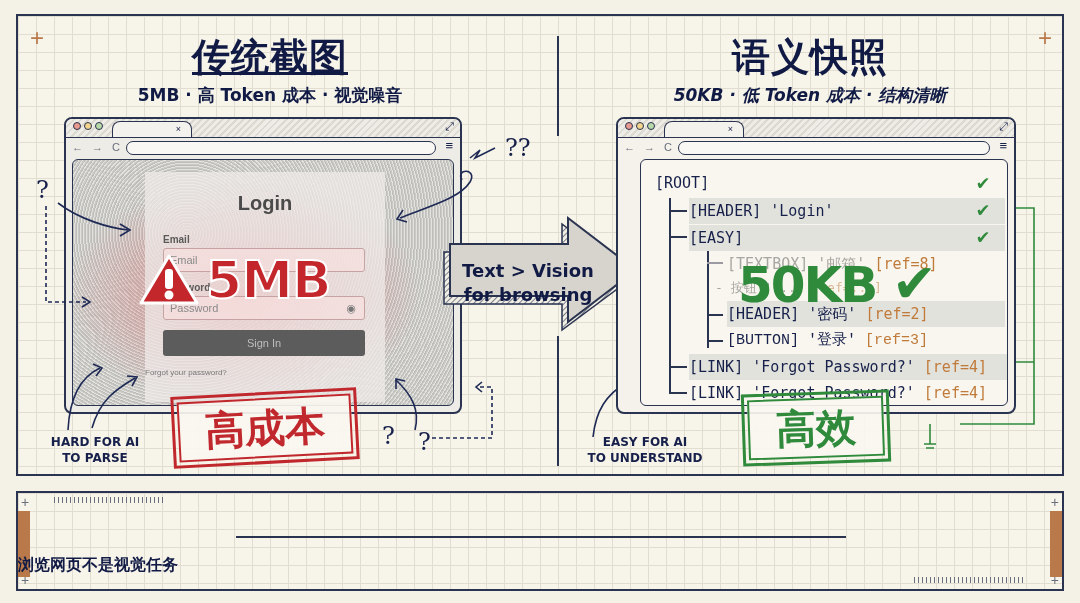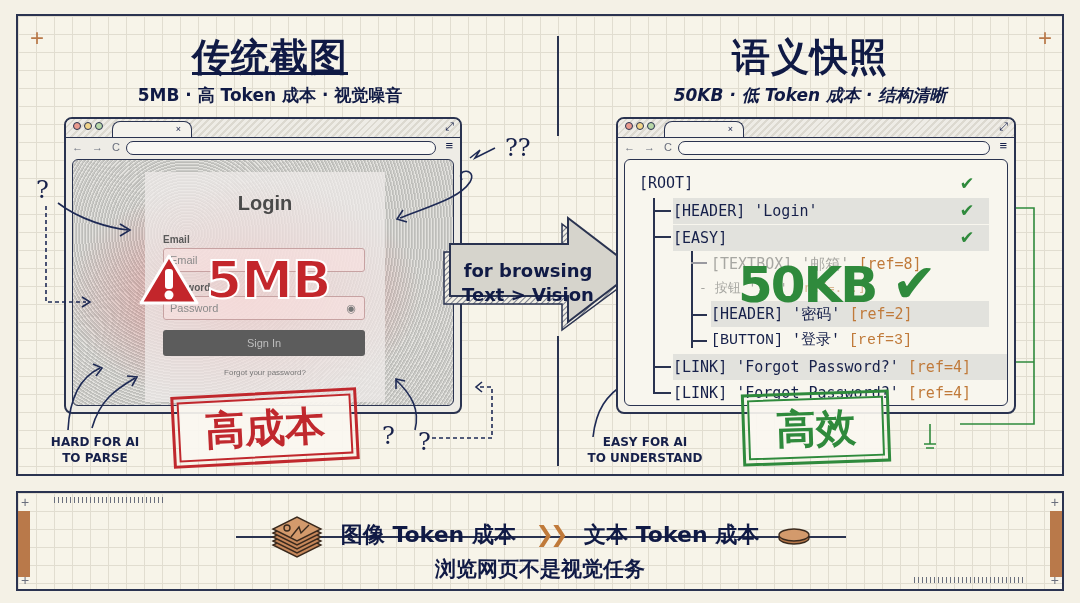--- a/index.html
+++ b/index.html
@@ -48,21 +48,21 @@
     background:
       radial-gradient(ellipse at 45% 55%, rgba(225,80,80,0.55) 0%, rgba(225,100,100,0.25) 35%, rgba(0,0,0,0) 60%),
       repeating-radial-gradient(circle at 30% 30%, #c9c9c6 0 1px, #e3e2de 1px 2px, #bdbdb9 2px 3px);
   }
   .login-card { position:absolute; left:72px; top:12px; width:240px; height:230px; background:rgba(240,236,234,0.72); filter:blur(0.4px); }
   .login-title { position:absolute; left:0; right:0; top:20px; text-align:center; font-size:20px; font-weight:700; color:#4a4a4a; }
   .lbl { position:absolute; left:18px; font-size:10px; font-weight:700; color:#5a5a5a; }
   .fld { position:absolute; left:18px; width:202px; height:24px; border:1px solid #c7a2a2; border-radius:3px; background:rgba(250,225,225,0.6); font-size:11px; color:#8a8a8a; padding-left:6px; box-sizing:border-box; line-height:22px; }
   .eye { position:absolute; right:8px; top:0; font-size:11px; color:#777; }
   .signin { position:absolute; left:18px; width:202px; height:26px; background:#5c5c5c; border-radius:3px; color:#bdbdbd; font-size:11px; text-align:center; line-height:26px; }
-  .forgot-blur { position:absolute; left:0; right:0; text-align:center; font-size:8px; color:#777; filter:blur(0.7px); }
+  .forgot-blur { position:absolute; left:0; right:0; font-size:8px; color:#777; filter:blur(0.7px); }
 
   .big-warn { position:absolute; display:flex; align-items:center; gap:6px; }
   .big-5mb { font-size:52px; font-weight:700; color:#c3262b; -webkit-text-stroke:2px #fff; font-family:"DejaVu Sans",sans-serif; letter-spacing:-1px; }
 
   .stamp { position:absolute; border:3px solid; padding:3px; box-sizing:border-box; }
   .stamp .inner { border:2px solid; height:100%; box-sizing:border-box; display:flex; align-items:center; justify-content:center; font-weight:900; font-size:40px; font-family:"DejaVu Sans",sans-serif; background:rgba(250,246,240,0.92); }
   .stamp.red { border-color:#c0282d; color:#c0282d; transform:rotate(-3deg); }
   .stamp.red .inner { border-color:#c0282d; }
   .stamp.green { border-color:#2f8a3c; color:#2f8a3c; transform:rotate(-2deg); }
   .stamp.green .inner { border-color:#2f8a3c; }
@@ -76,21 +76,21 @@
   .tree { position:absolute; left:14px; top:10px; right:14px; font-family:"DejaVu Sans Mono","Liberation Mono",monospace; font-size:15px; color:#16204a; }
   .row { position:absolute; height:26px; line-height:26px; white-space:nowrap; }
   .row.hl { background:#e2e2dd; }
   .ref { color:#c07a3a; }
   .faded { color:#a7a7a2; }
   .check { position:absolute; color:#2f8a3c; font-weight:900; font-size:20px; }
   .tline { position:absolute; background:#2a3350; }
   .big-50kb { position:absolute; font-size:50px; font-weight:900; color:#2f8a3c; font-family:"DejaVu Sans",sans-serif; letter-spacing:-2px; }
 
   .bottom-line1 { position:absolute; left:0; right:0; top:18px; text-align:center; font-weight:700; font-size:22px; color:#101a45; font-family:"DejaVu Sans",sans-serif; }
-  .bottom-line2 { position:absolute; left:0; right:0; top:62px; text-align:center; font-weight:700; font-size:21px; color:#101a45; font-family:"DejaVu Sans",sans-serif; }
+  .bottom-line2 { position:absolute; left:0; right:0; top:62px; font-weight:700; font-size:16px; color:#101a45; font-family:"DejaVu Sans",sans-serif; }
   .chev { color:#c07a3a; font-weight:900; letter-spacing:-4px; }
   .side-bar { position:absolute; width:12px; height:66px; background:#b9794a; top:18px; }
   .ruler { position:absolute; height:6px; background:repeating-linear-gradient(90deg,#6a6f7d 0 1px,transparent 1px 4px); }
 </style>
 </head>
 <body>
 
 <div class="frame grid" id="main-frame">
   <span class="crosshair" style="left:12px;top:10px;">+</span>
   <span class="crosshair" style="right:10px;top:10px;">+</span>
@@ -184,42 +184,42 @@
     <defs>
       <pattern id="hatch" width="4" height="4" patternUnits="userSpaceOnUse" patternTransform="rotate(45)">
         <rect width="4" height="4" fill="#f1eee4"></rect>
           <line x1="0" y1="0" x2="0" y2="4" stroke="#2a3350" stroke-width="1.2"></line>
       </pattern>
     </defs>
     <path d="M4 40 L122 40 L122 12 L192 66 L122 118 L122 92 L4 92 Z" fill="url(#hatch)" stroke="#2a3350" stroke-width="1.5"></path>
     <path d="M10 32 L128 32 L128 6 L196 58 L128 110 L128 84 L10 84 Z" fill="#d6d4cc" stroke="#2a3350" stroke-width="2"></path>
   </svg>
   <div class="arrow-text">
+    <div>Text &gt; Vision</div>
     <div>for browsing</div>
-    <div>Text &gt; Vision</div>
   </div>
 </div>
 
 <div class="title" style="left:660px;top:32px;width:300px;">语义快照</div>
 <div class="subtitle" style="left:630px;top:84px;width:360px;font-style:italic;">50KB · 低 Token 成本 · 结构清晰</div>
 
 <div class="browser" style="left:616px;top:117px;width:400px;height:297px;background:#f4f2ea;">
   <div class="tabbar">
     <div class="dots">
       <span class="dot" style="background:#e99a8e"></span>
       <span class="dot" style="background:#f2d58a"></span>
       <span class="dot" style="background:#b8d8a8"></span>
     </div>
     <div class="tab"><span>×</span></div>
     <span class="expand">⤢</span>
   </div>
   <span class="navrow">← → C</span>
   <div class="urlbar"></div>
   <span class="menu-icon">≡</span>
-  <div class="viewport" style="background:#f8f6ee;">
+  <div class="viewport" style="background:#f8f6ee;margin-left:16px;">
     <div class="tree">
 
       <div class="tline" style="left:14px;top:28px;width:2px;height:196px;"></div>
       <div class="tline" style="left:14px;top:40px;width:18px;height:2px;"></div>
       <div class="tline" style="left:14px;top:66px;width:18px;height:2px;"></div>
       <div class="tline" style="left:52px;top:80px;width:2px;height:98px;"></div>
       <div class="tline" style="left:52px;top:92px;width:16px;height:2px;background:#9a9aa0"></div>
       <div class="tline" style="left:52px;top:144px;width:16px;height:2px;"></div>
       <div class="tline" style="left:52px;top:170px;width:16px;height:2px;"></div>
       <div class="tline" style="left:14px;top:196px;width:18px;height:2px;"></div>
@@ -262,34 +262,14 @@
   <span class="crosshair" style="left:3px;top:2px;font-size:14px;color:#6a6f7d;">+</span>
   <span class="crosshair" style="left:3px;bottom:2px;font-size:14px;color:#6a6f7d;">+</span>
   <span class="crosshair" style="right:3px;top:2px;font-size:14px;color:#6a6f7d;">+</span>
   <span class="crosshair" style="right:3px;bottom:2px;font-size:14px;color:#6a6f7d;">+</span>
   <div class="side-bar" style="left:0;"></div>
   <div class="side-bar" style="right:0;"></div>
   <div class="ruler" style="left:36px;top:4px;width:110px;"></div>
   <div class="ruler" style="right:38px;bottom:6px;width:110px;"></div>
   <div style="position:absolute;left:218px;top:43px;width:610px;height:2px;background:#2a3350;"></div>
 
-  <div class="bottom-line1">
-    <svg width="56" height="50" viewBox="0 0 56 50" style="vertical-align:middle;margin-right:8px;">
-      <g stroke="#3a2a1e" stroke-width="1.4" fill="#c6875a">
-        <path d="M4 34 L28 46 L52 34 L28 22 Z"></path>
-        <path d="M4 30 L28 42 L52 30 L28 18 Z"></path>
-        <path d="M4 26 L28 38 L52 26 L28 14 Z"></path>
-        <path d="M4 22 L28 34 L52 22 L28 10 Z"></path>
-        <path d="M4 18 L28 30 L52 18 L28 6 Z" fill="#d39a6c"></path>
-      </g>
-      <circle cx="18" cy="17" r="3" fill="none" stroke="#3a2a1e" stroke-width="1.4"></circle>
-      <path d="M22 26 L30 16 L32 22 L40 14" fill="none" stroke="#3a2a1e" stroke-width="1.4"></path>
-    </svg>
-    <span>图像 Token 成本</span>
-    <span class="chev" style="margin:0 12px;">❯❯</span>
-    <span>文本 Token 成本</span>
-    <svg width="34" height="20" viewBox="0 0 34 20" style="vertical-align:middle;margin-left:10px;">
-      <ellipse cx="17" cy="12" rx="15" ry="6" fill="#b9794a" stroke="#3a2a1e" stroke-width="1.4"></ellipse>
-      <ellipse cx="17" cy="9" rx="15" ry="6" fill="#d39a6c" stroke="#3a2a1e" stroke-width="1.4"></ellipse>
-    </svg>
-  </div>
   <div class="bottom-line2">浏览网页不是视觉任务</div>
 </div>
 
 </body></html>

